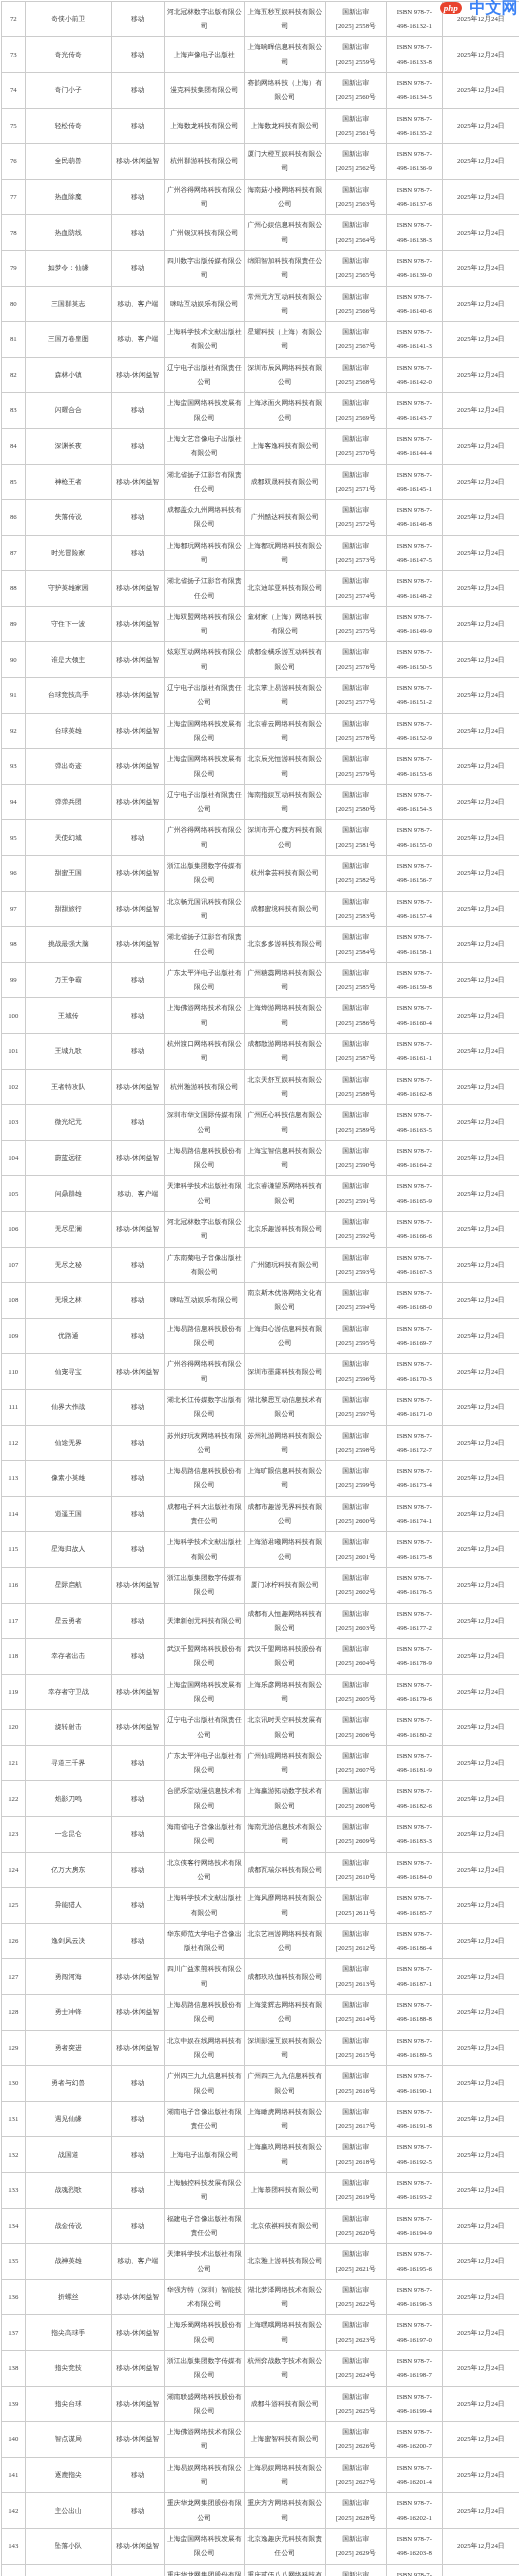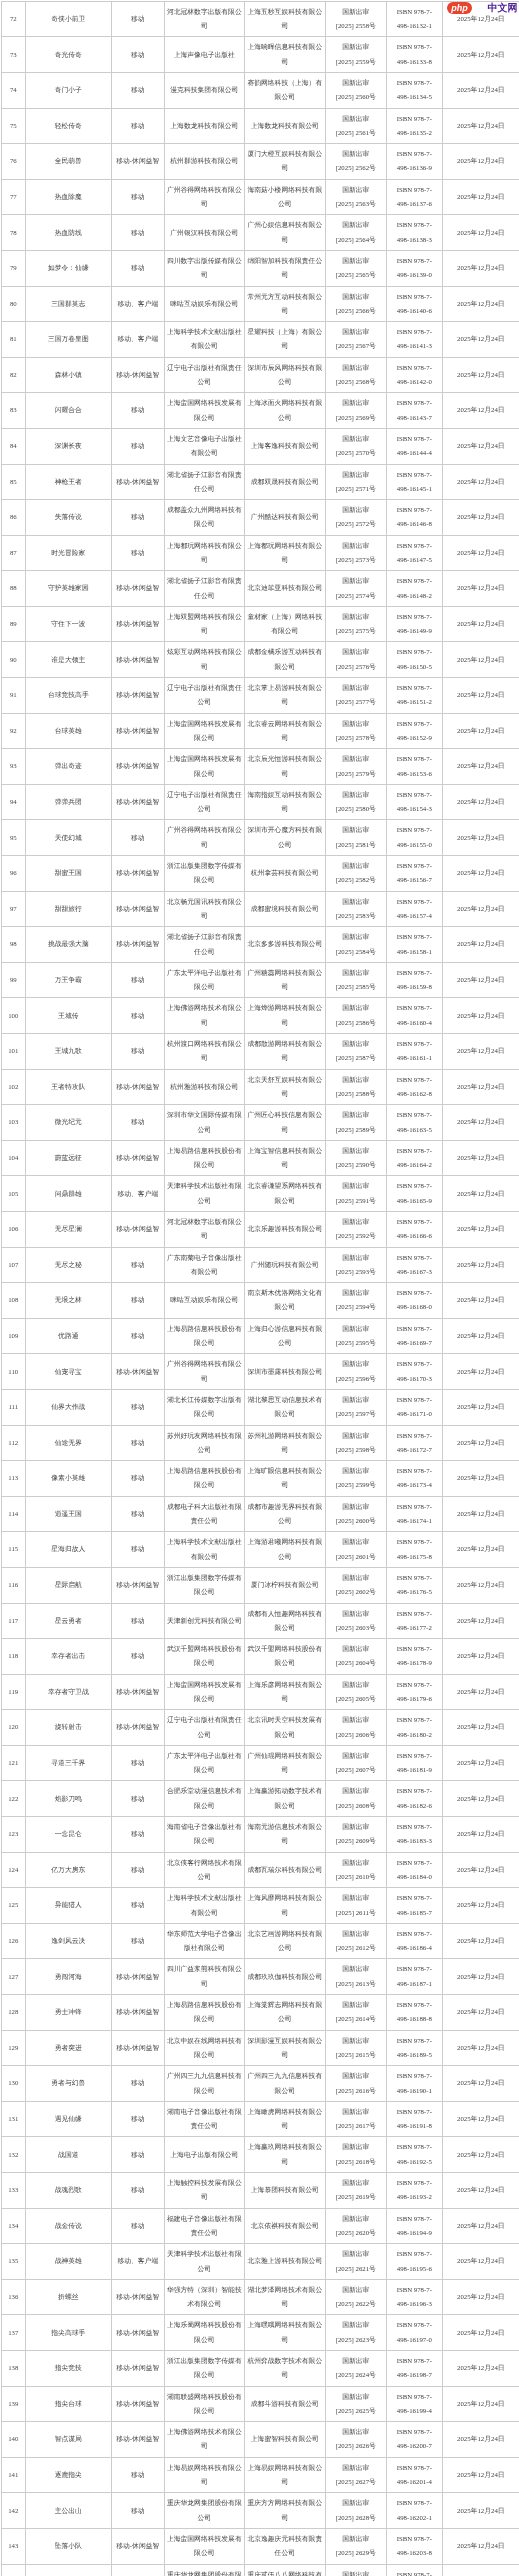--- a/index.html
+++ b/index.html
@@ -15,30 +15,30 @@
     border:0.8px solid #cccccc;
     font-size:6.8px; color:#3f3f3f;
     text-align:center; vertical-align:middle;
     padding:0.8px 1.5px; line-height:14.3px; height:33px;
     overflow:hidden; word-break:break-all;
   }
   td.num { color:#4a4a4a; }
   .two-line div { line-height:14.3px; }
   .wm {
     position:absolute; top:1.5px; right:1.5px; z-index:5;
-    display:flex; align-items:center; gap:16px;
-    font-family:Liberation Sans, sans-serif;
+    display:flex; align-items:center; gap:8px;
+    font-family:Liberation Serif, serif;
   }
   .wm .badge {
     display:inline-block; background:#e8432d; color:#fff;
     font-weight:bold; font-style:italic; font-size:9px;
     border-radius:6.8px; padding:0 3.8px; height:12.8px; line-height:12.8px;
   }
   .wm .site {
-    font-size:10px; font-weight:bold; color:#4c1d95; line-height:12.8px;
+    font-size:16px; font-weight:bold; color:#3b82f6; line-height:12.8px;
   }
 </style>
 </head>
 <body>
 
 <div class="wm">
   <span class="badge">php</span>
   <span class="site">中文网</span>
 </div>
 

